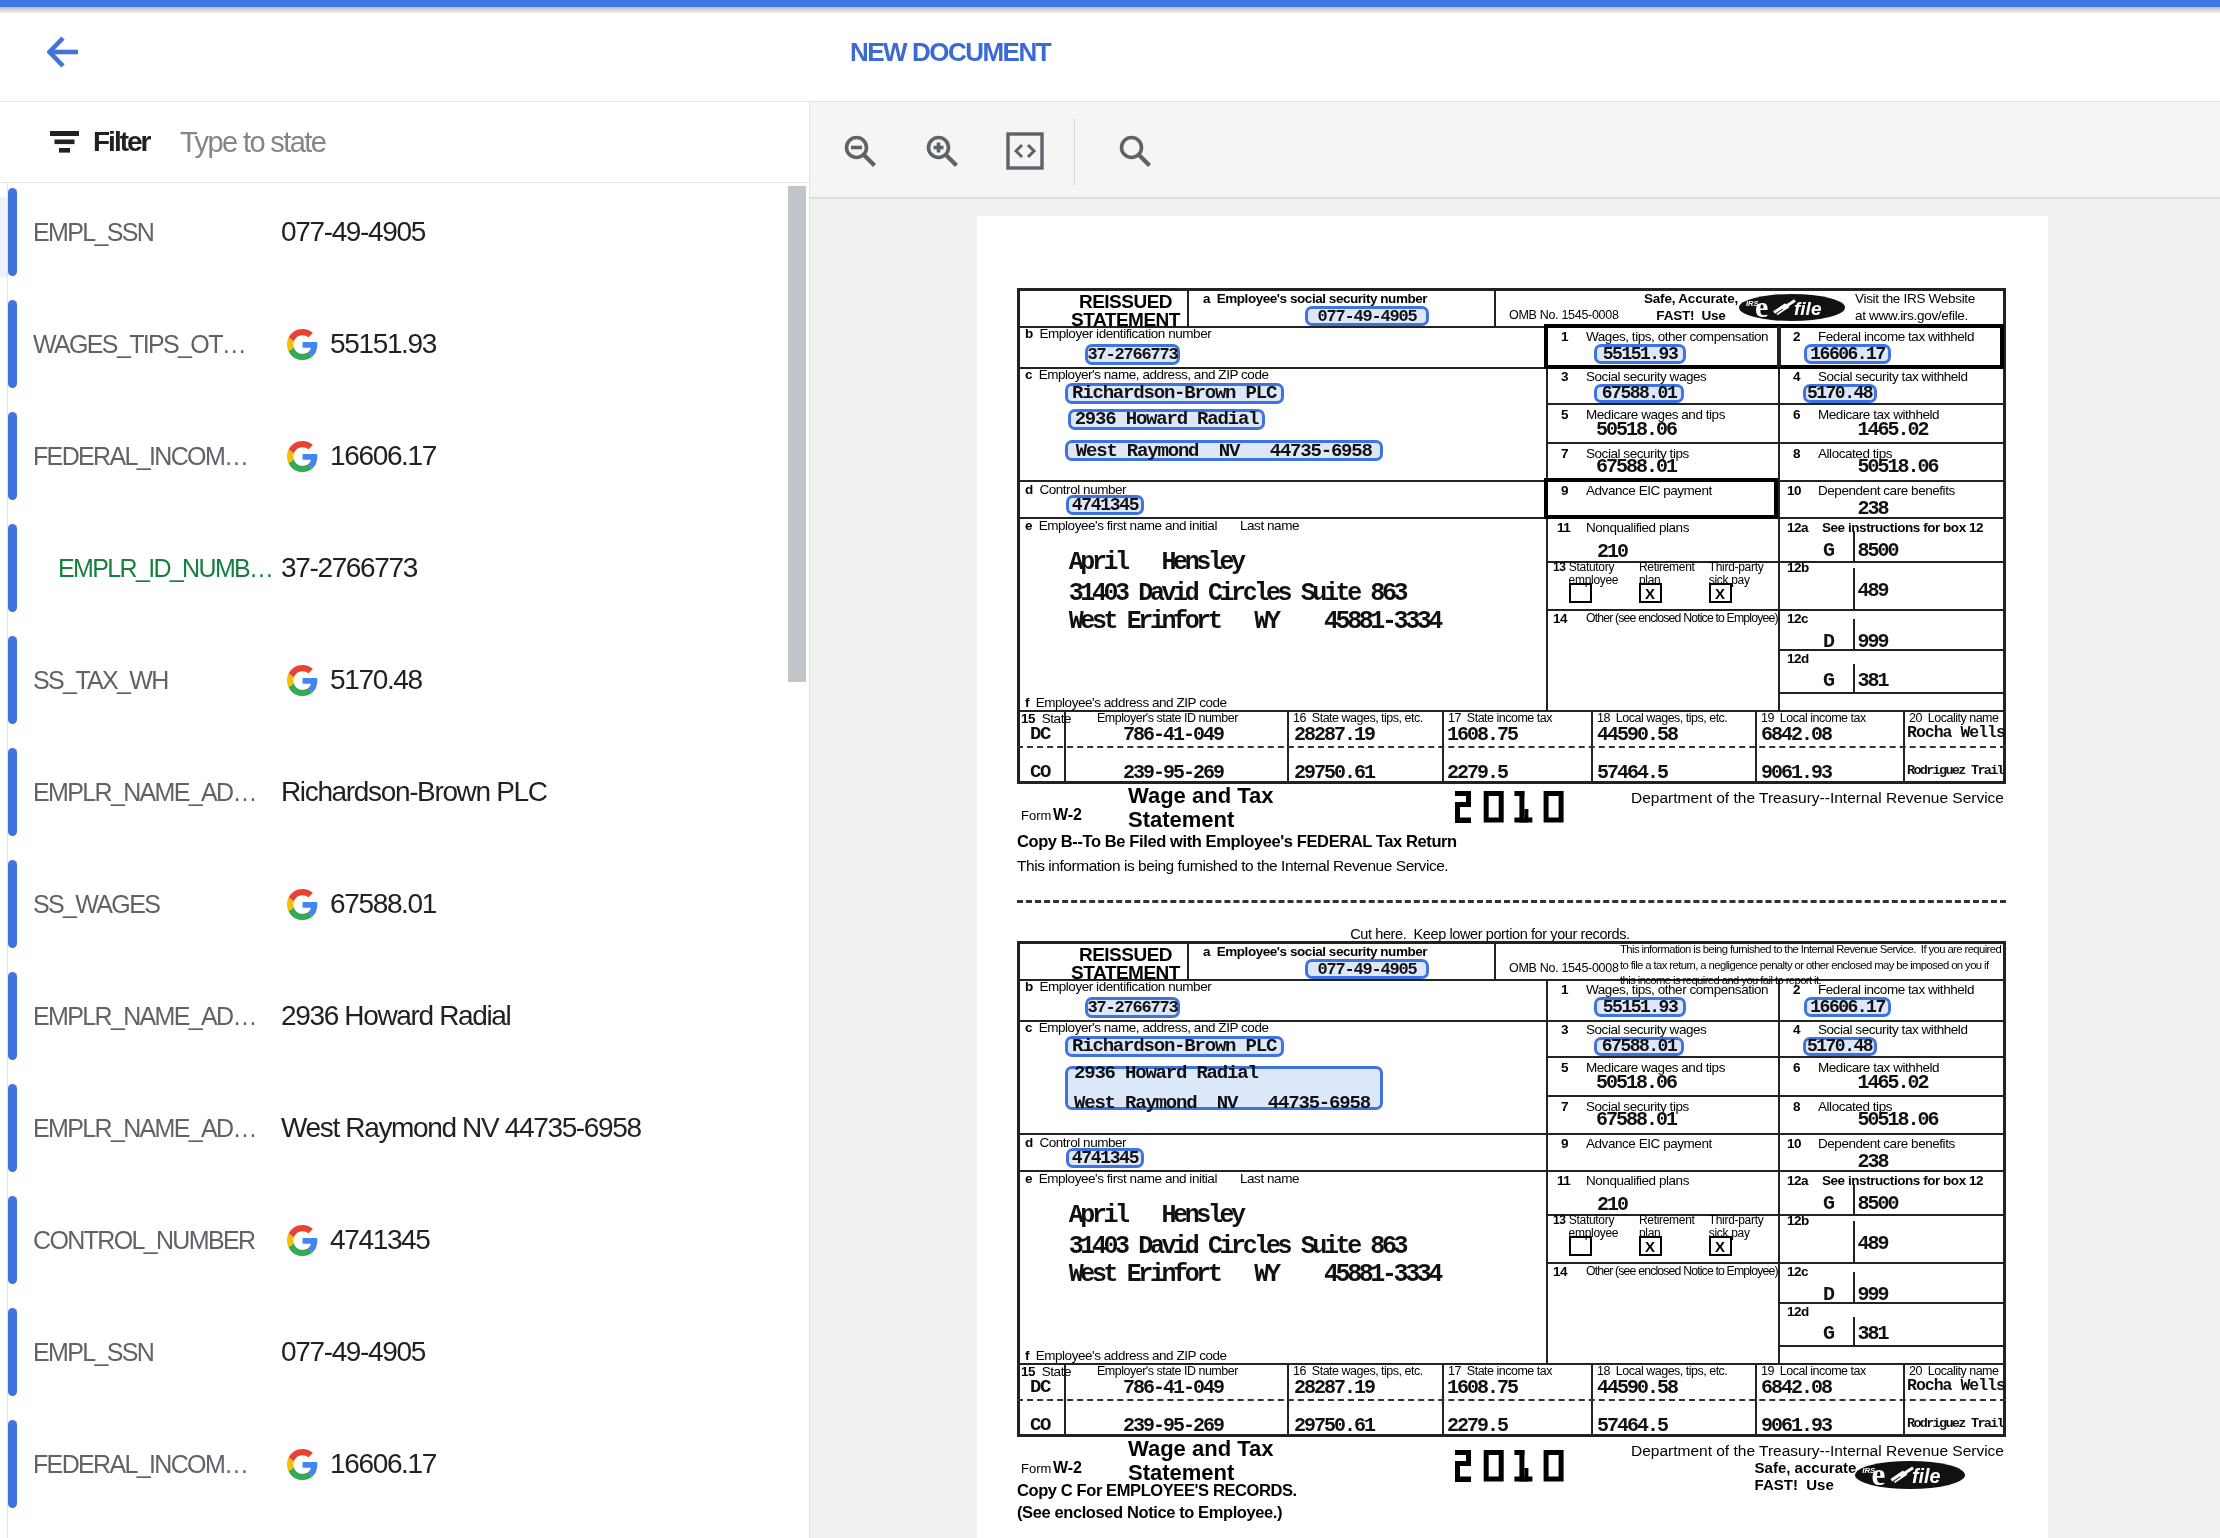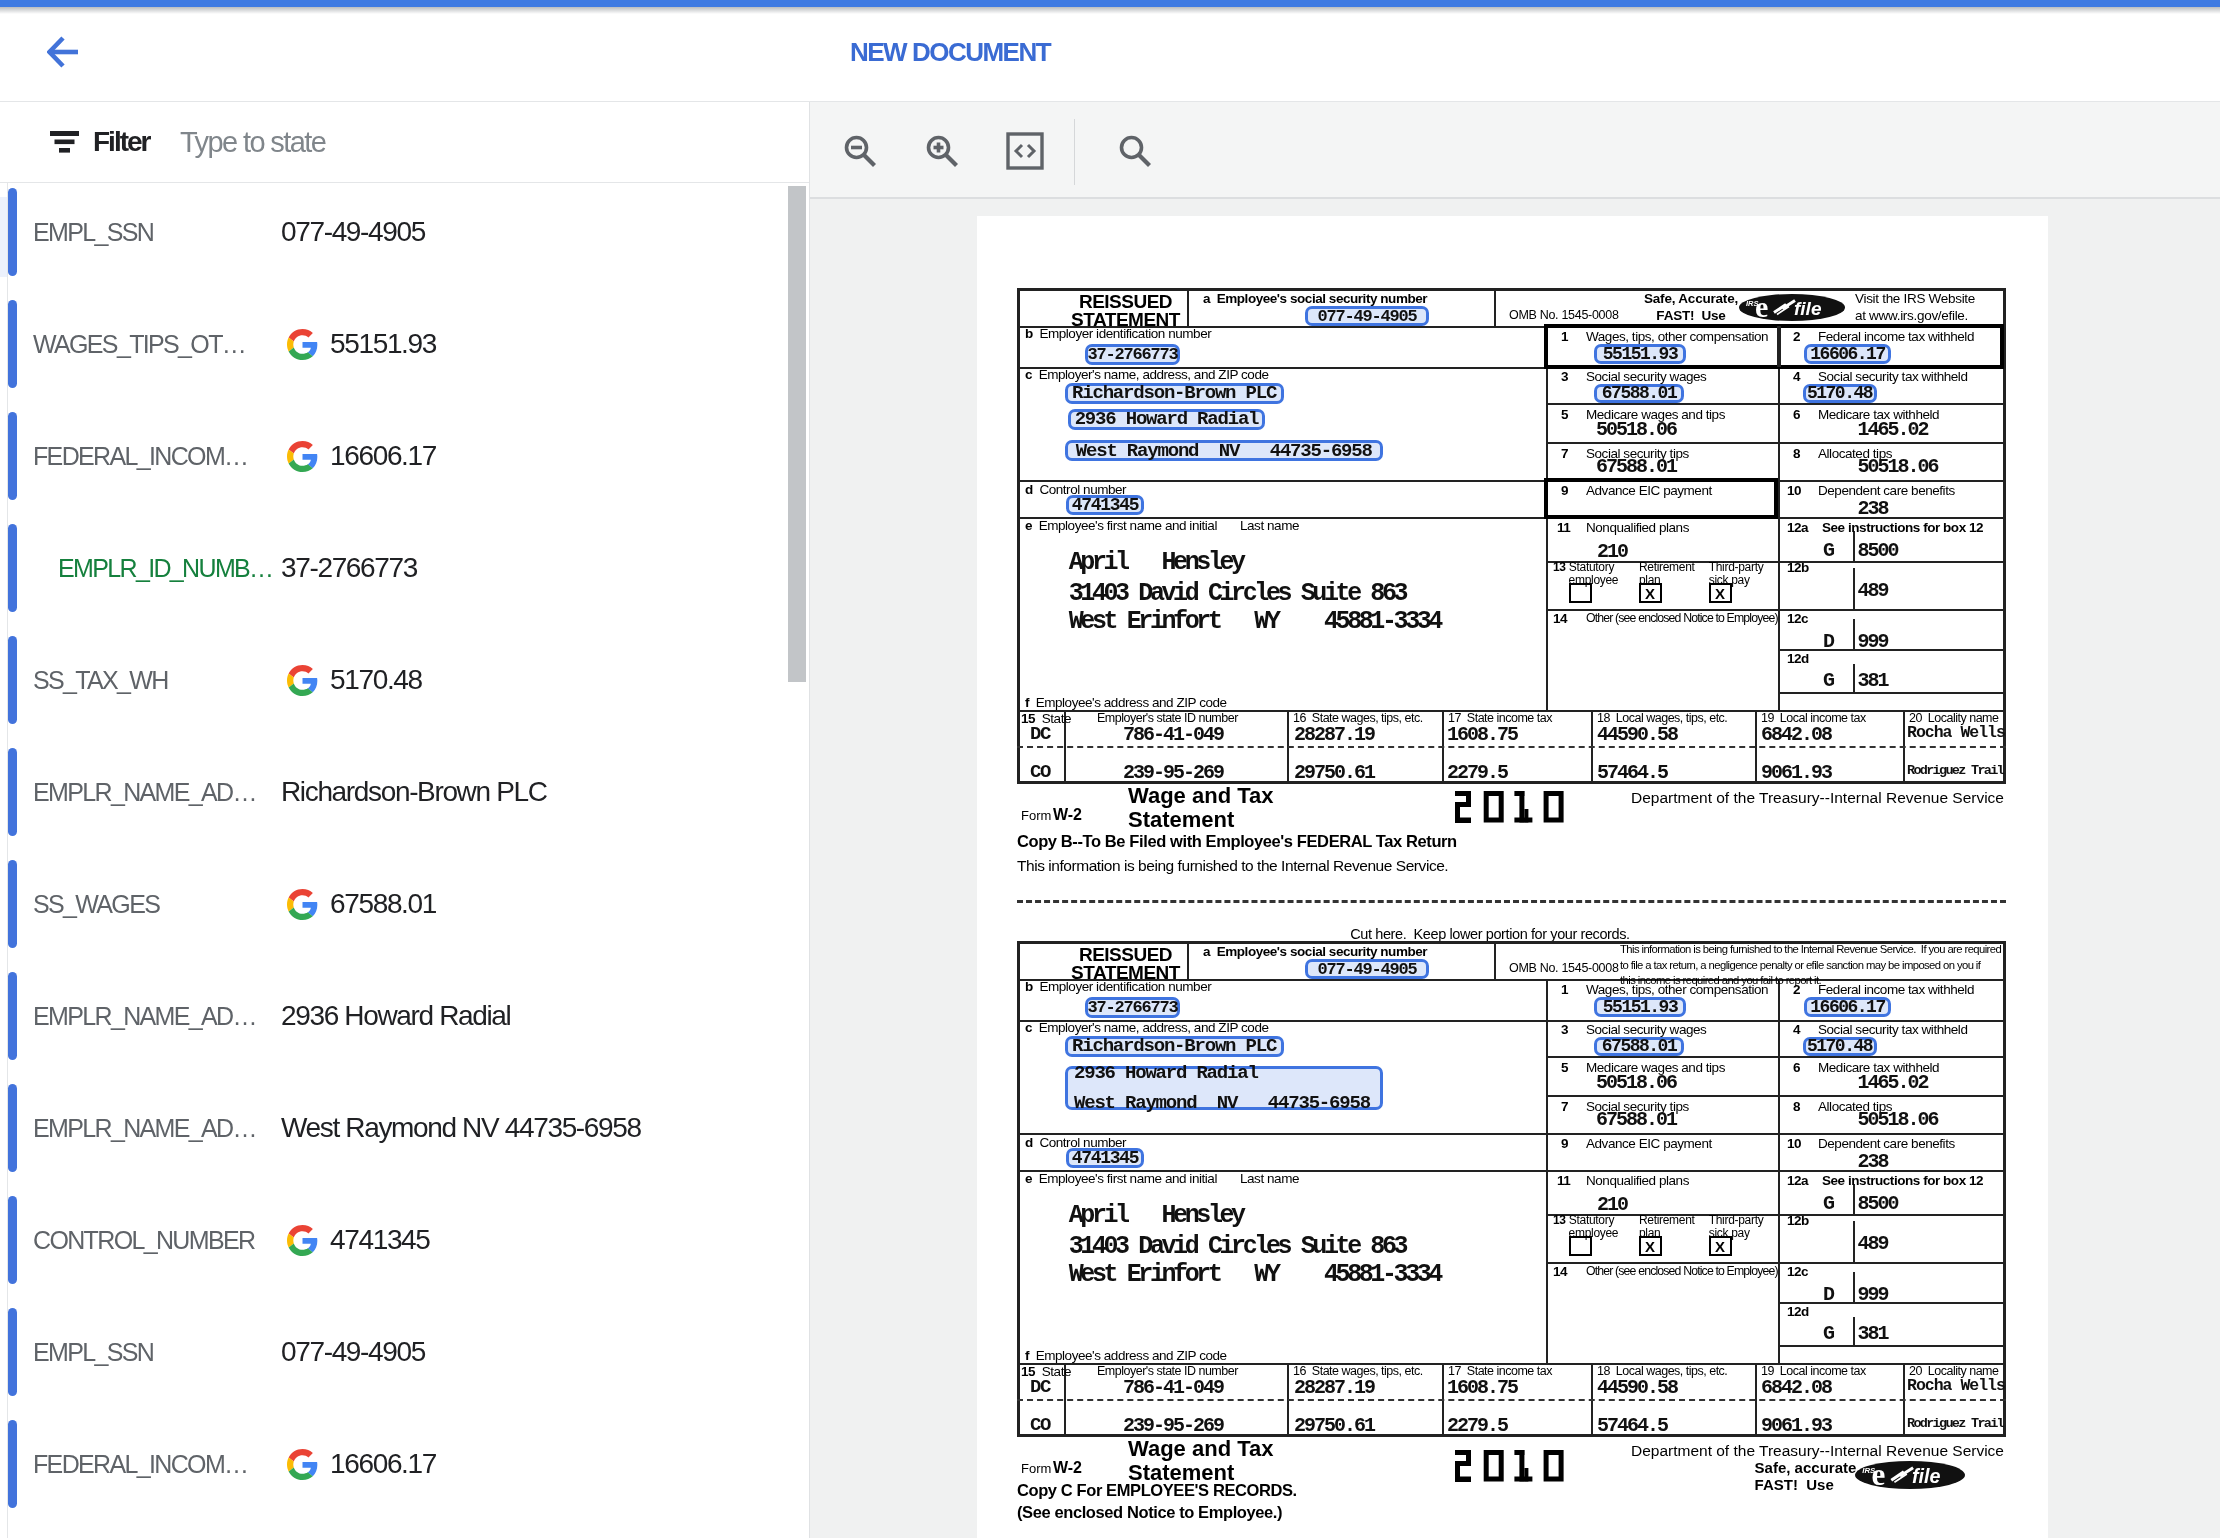--- a/index.html
+++ b/index.html
@@ -342,21 +342,21 @@
 <div style="position:absolute;left:835.7px;top:331px;width:2px;height:30px;background:#222;"></div>
 <div style="position:absolute;left:835.7px;top:375.5px;width:2px;height:28.5px;background:#222;"></div>
 <div style="position:absolute;left:47px;top:14px;transform:translateY(-50%);font:700 19px 'Liberation Sans',sans-serif;color:#000;white-space:nowrap;letter-spacing:-0.5px;width:123px;text-align:center;left:47px;">REISSUED</div>
 <div style="position:absolute;left:36px;top:31.5px;transform:translateY(-50%);font:700 19px 'Liberation Sans',sans-serif;color:#000;white-space:nowrap;letter-spacing:-0.5px;width:145px;text-align:center;left:36px;">STATEMENT</div>
 <div style="position:absolute;left:186px;top:10px;transform:translateY(-50%);font:400 13.5px 'Liberation Sans',sans-serif;color:#000;white-space:nowrap;letter-spacing:-0.45px;"><b>a</b>&nbsp; <b>Employee's social security number</b></div>
 <div style="position:absolute;left:288px;top:18px;width:124px;height:20px;background:#dde7fa;border:3px solid #3f74e0;border-radius:7px;box-sizing:border-box;display:flex;align-items:center;justify-content:center;">
         <span style="font:700 17px 'Liberation Mono',monospace;letter-spacing:-1.2px;color:#111;white-space:nowrap;">077-49-4905</span>
       </div>
 <div style="position:absolute;left:492px;top:27px;transform:translateY(-50%);font:400 12.5px 'Liberation Sans',sans-serif;color:#000;white-space:nowrap;letter-spacing:-0.3px;">OMB No. 1545-0008</div>
 <div style="position:absolute;left:603px;top:8px;transform:translateY(-50%);font:400 11.3px 'Liberation Sans',sans-serif;color:#000;white-space:nowrap;letter-spacing:-0.6px;">This information is being furnished to the Internal Revenue Service.&nbsp; If you are required</div>
-<div style="position:absolute;left:603px;top:23.5px;transform:translateY(-50%);font:400 11.3px 'Liberation Sans',sans-serif;color:#000;white-space:nowrap;letter-spacing:-0.6px;">to file a tax return, a negligence penalty or efile sanction may be imposed on you if</div>
+<div style="position:absolute;left:603px;top:23.5px;transform:translateY(-50%);font:400 11.3px 'Liberation Sans',sans-serif;color:#000;white-space:nowrap;letter-spacing:-0.6px;">to file a tax return, a negligence penalty or other enclosed may be imposed on you if</div>
 <div style="position:absolute;left:603px;top:39px;transform:translateY(-50%);font:400 11.3px 'Liberation Sans',sans-serif;color:#000;white-space:nowrap;letter-spacing:-0.6px;">this income is required and you fail to report it.</div>
 <div style="position:absolute;left:8px;top:44.5px;transform:translateY(-50%);font:400 13.5px 'Liberation Sans',sans-serif;color:#000;white-space:nowrap;letter-spacing:-0.45px;"><b>b</b>&nbsp; Employer identification number</div>
 <div style="position:absolute;left:68px;top:56px;width:95px;height:21px;background:#dde7fa;border:3px solid #3f74e0;border-radius:7px;box-sizing:border-box;display:flex;align-items:center;justify-content:center;">
         <span style="font:700 17px 'Liberation Mono',monospace;letter-spacing:-1.2px;color:#111;white-space:nowrap;">37-2766773</span>
       </div>
 <div style="position:absolute;left:8px;top:86px;transform:translateY(-50%);font:400 13.5px 'Liberation Sans',sans-serif;color:#000;white-space:nowrap;letter-spacing:-0.45px;"><b>c</b>&nbsp; Employer's name, address, and ZIP code</div>
 <div style="position:absolute;left:47.6px;top:94.5px;width:219px;height:21px;background:#dde7fa;border:3px solid #3f74e0;border-radius:7px;box-sizing:border-box;display:flex;align-items:center;justify-content:center;">
         <span style="font:700 19px 'Liberation Mono',monospace;letter-spacing:-1.2px;color:#111;white-space:nowrap;">Richardson-Brown PLC</span>
       </div>
 <div style="position:absolute;left:47.6px;top:125px;width:318.4px;height:44px;background:#dde7fa;border:3px solid #3f74e0;border-radius:7px;box-sizing:border-box;"></div>

